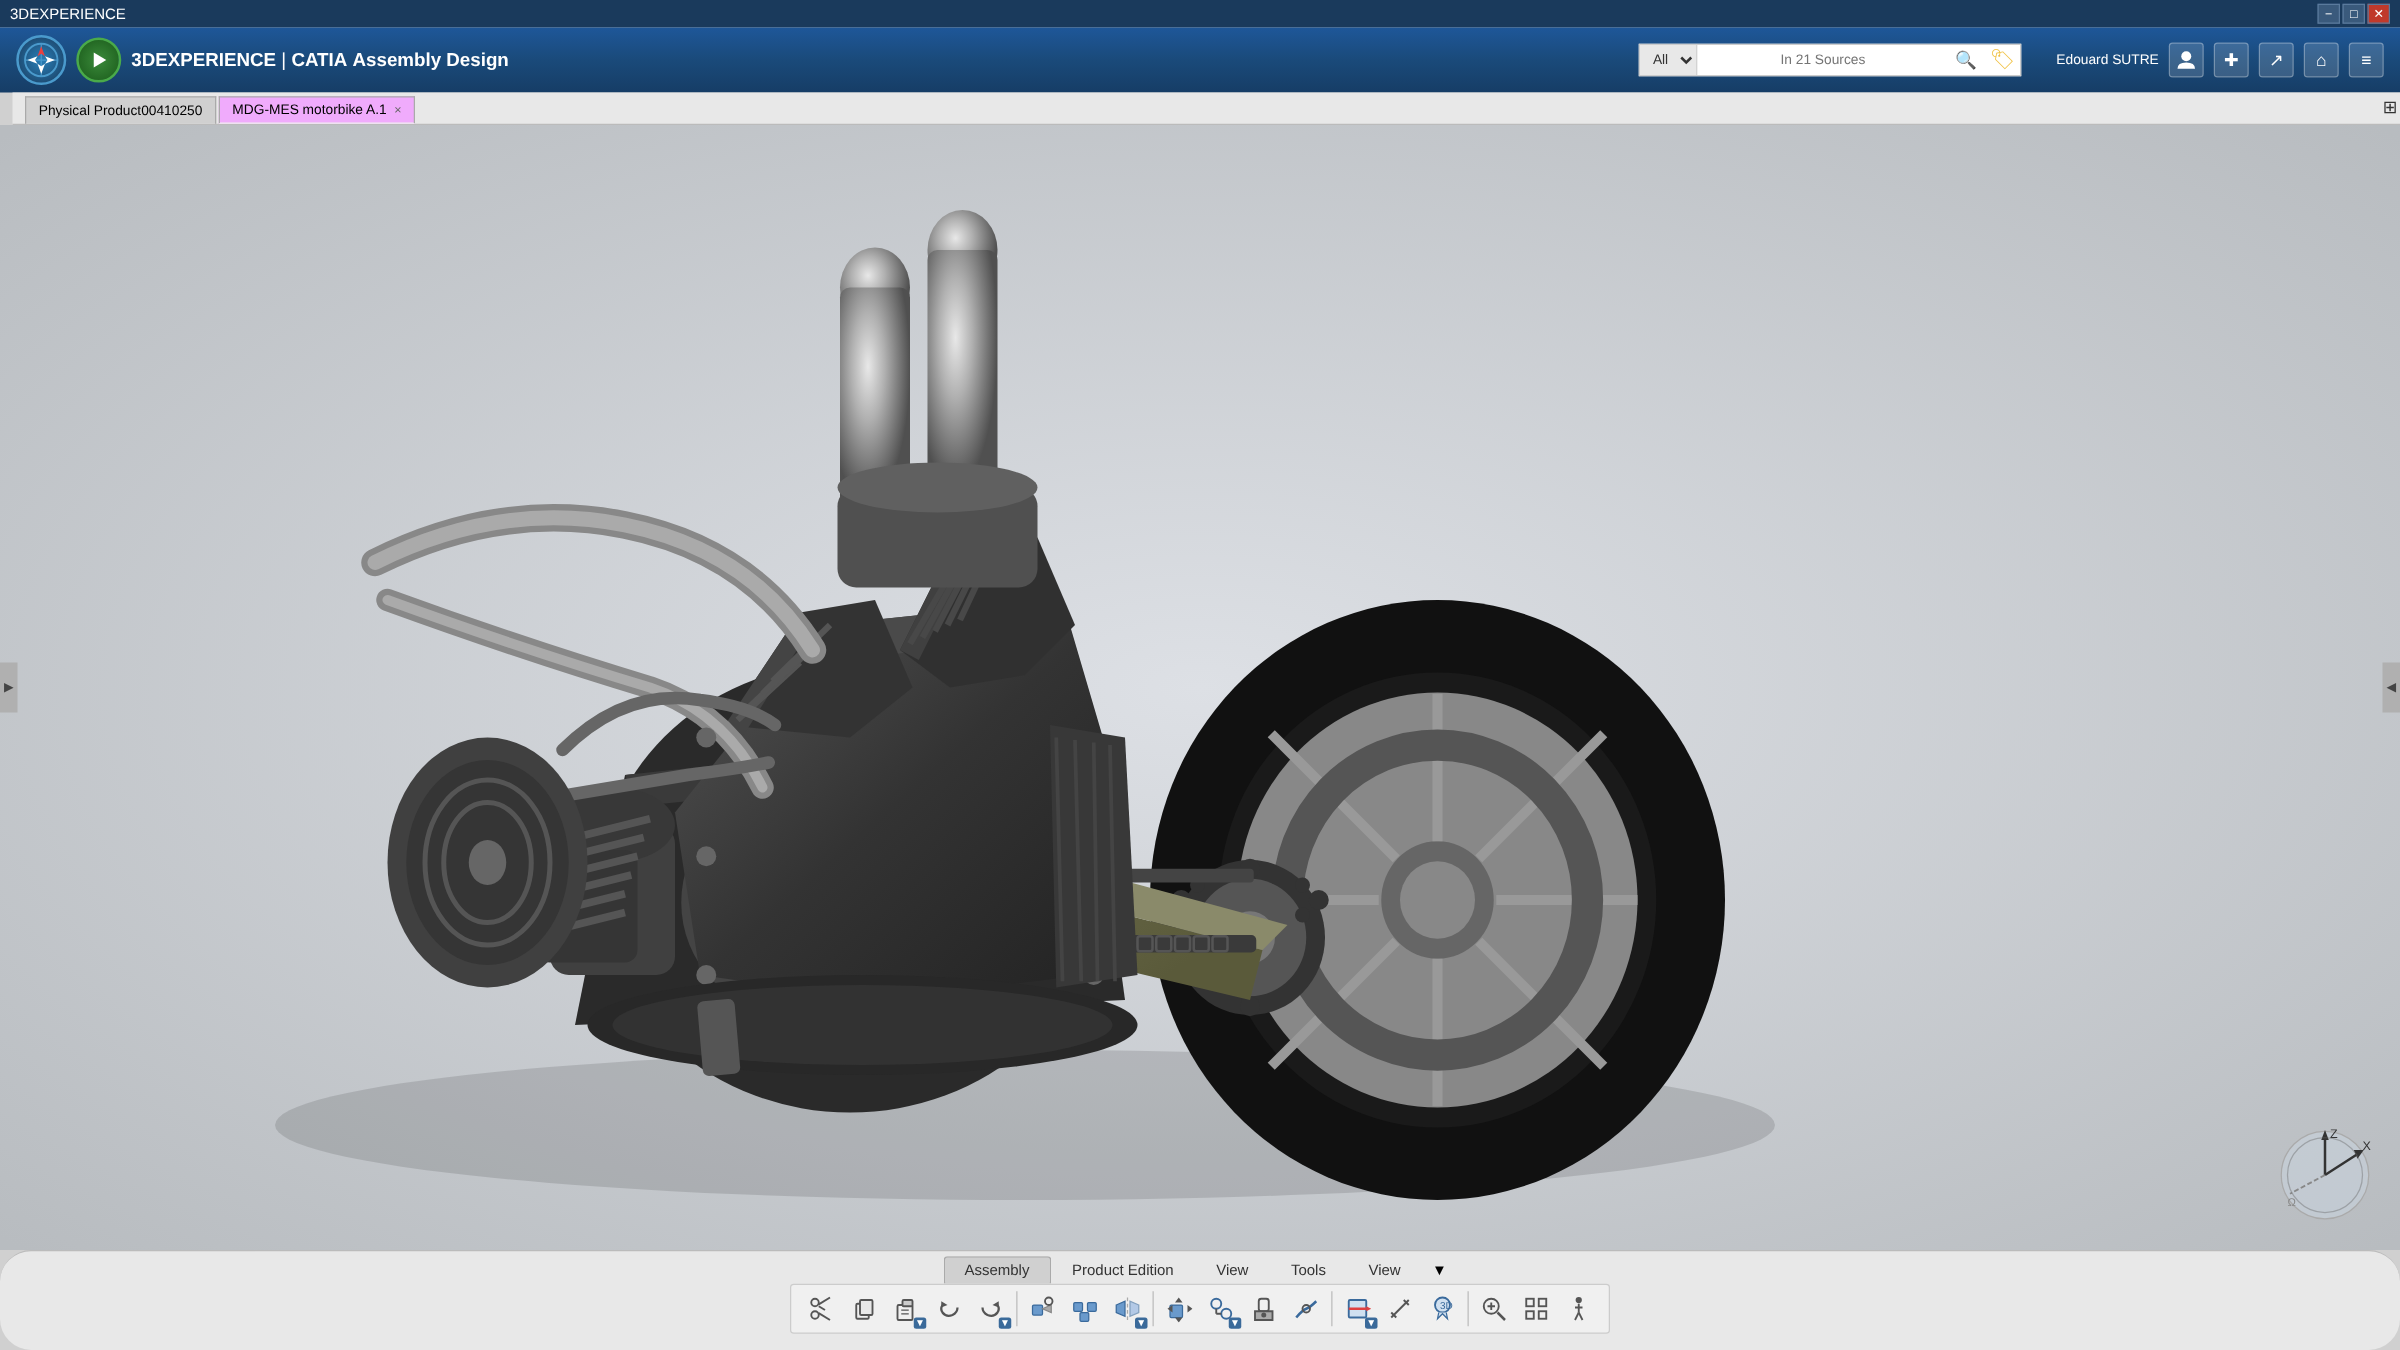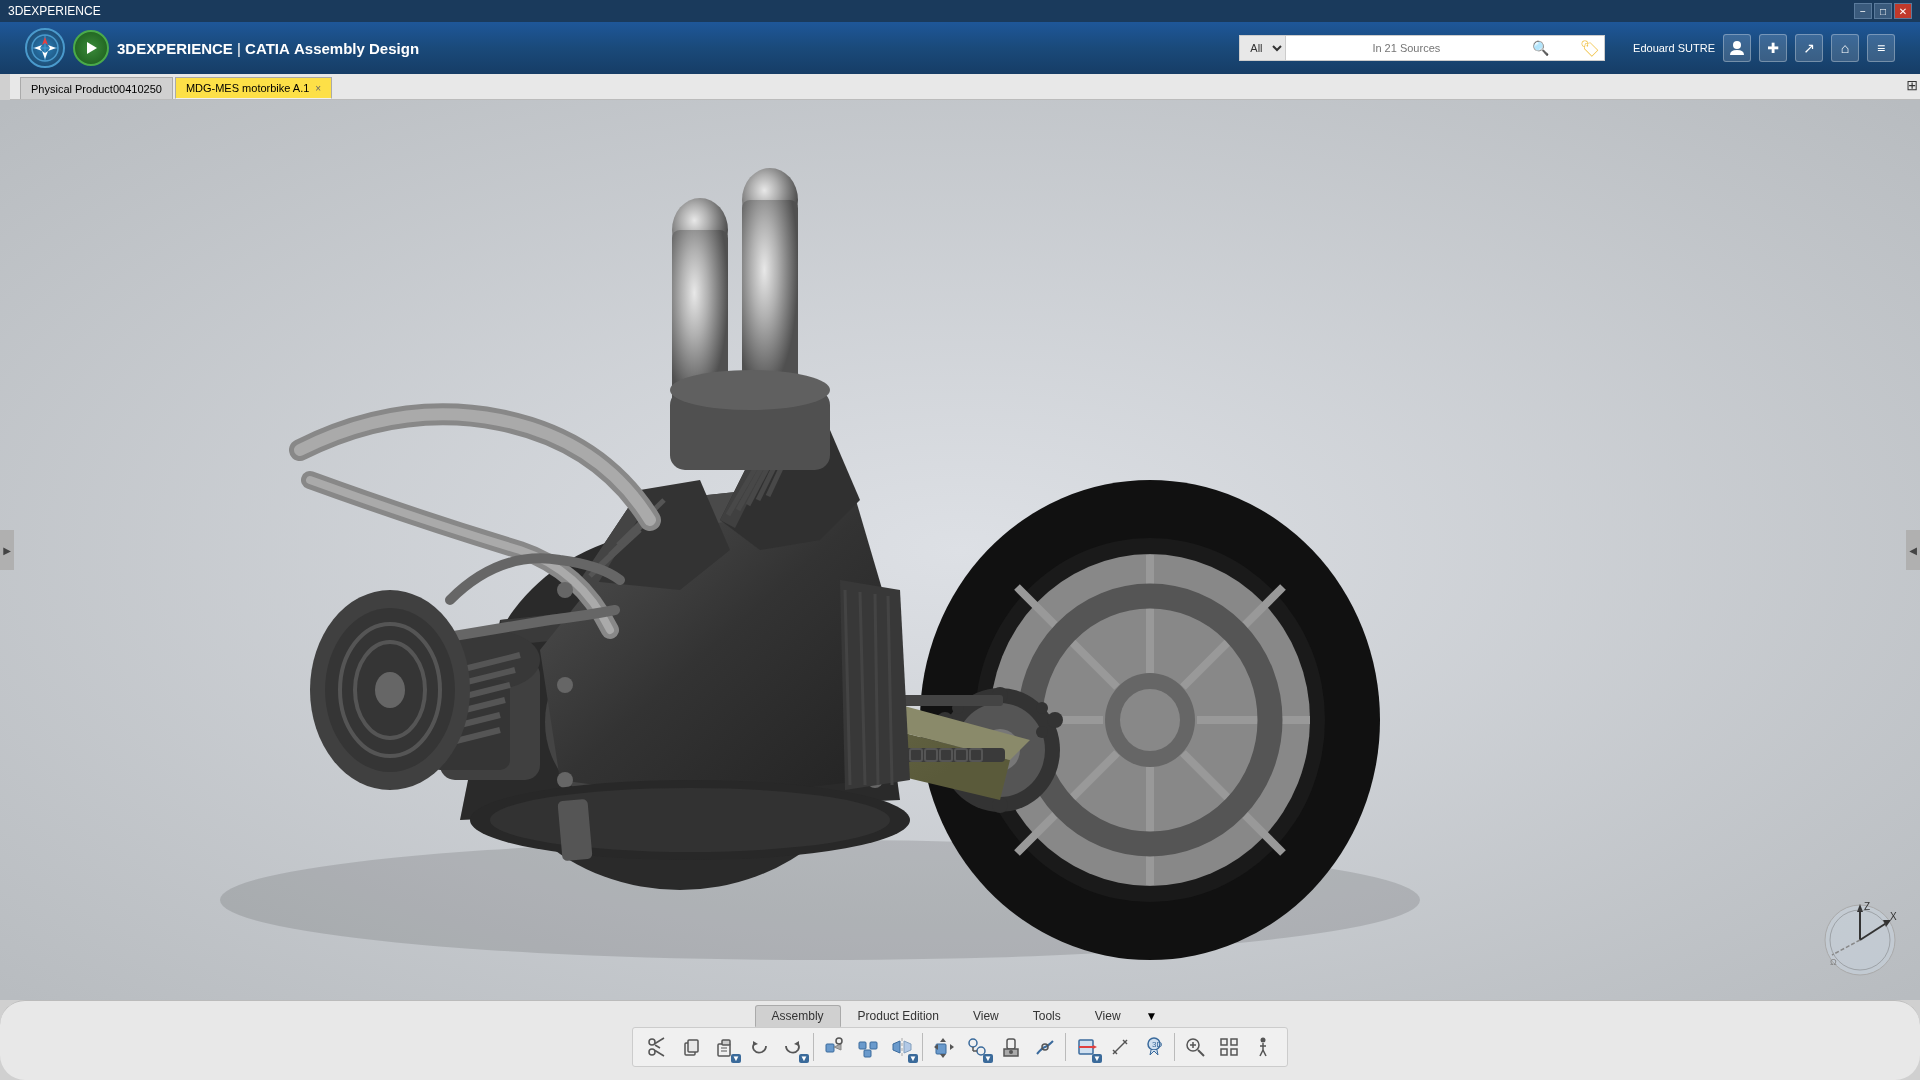--- a/index.html
+++ b/index.html
@@ -28,21 +28,21 @@
     }
     .title-btn.close { background: #c0392b; }
 
     
     #main-toolbar {
       width: 100%;
       height: 52px;
       background: linear-gradient(180deg, #1e5799 0%, #1a4a7a 50%, #163d66 100%);
       display: flex;
       align-items: center;
-      padding: 0 25px;
+      padding: 0 13px;
       gap: 8px;
     }
     #compass-logo {
       width: 40px; height: 40px;
       border-radius: 50%;
       background: radial-gradient(circle, #2980b9, #1a3a5c);
       display: flex; align-items: center; justify-content: center;
       color: white; font-size: 10px; font-weight: bold;
       border: 2px solid #4a9acc;
       flex-shrink: 0;
@@ -64,21 +64,20 @@
     }
     #app-title span { font-weight: bold; }
     #search-container {
       display: flex;
       align-items: center;
       background: white;
       border: 1px solid #ccc;
       height: 26px;
       margin-left: auto;
       flex-shrink: 0;
-      gap: 20px;
     }
     #search-filter {
       background: #e8e8e8;
       border: none;
       border-right: 1px solid #ccc;
       height: 100%;
       padding: 0 6px;
       font-size: 11px;
       color: #333;
       cursor: pointer;
@@ -143,21 +142,21 @@
       height: 22px;
       padding: 0 10px;
       background: #d0d0d0;
       border: 1px solid #aaa;
       border-bottom: none;
       font-size: 11px;
       display: flex; align-items: center; gap: 6px;
       cursor: pointer;
       margin-right: 2px;
     }
-    .tab.active { background: #fde047; border-bottom: 1px solid #f0f0f0; }
+    .tab.active { background: #f0abfc; border-bottom: 1px solid #f0f0f0; }
     .tab-close { font-size: 10px; color: #666; cursor: pointer; }
     #right-tab-controls {
       margin-left: auto;
       padding-right: 4px;
       display: flex; align-items: center;
     }
 
     
     #viewport {
       width: 100%;

